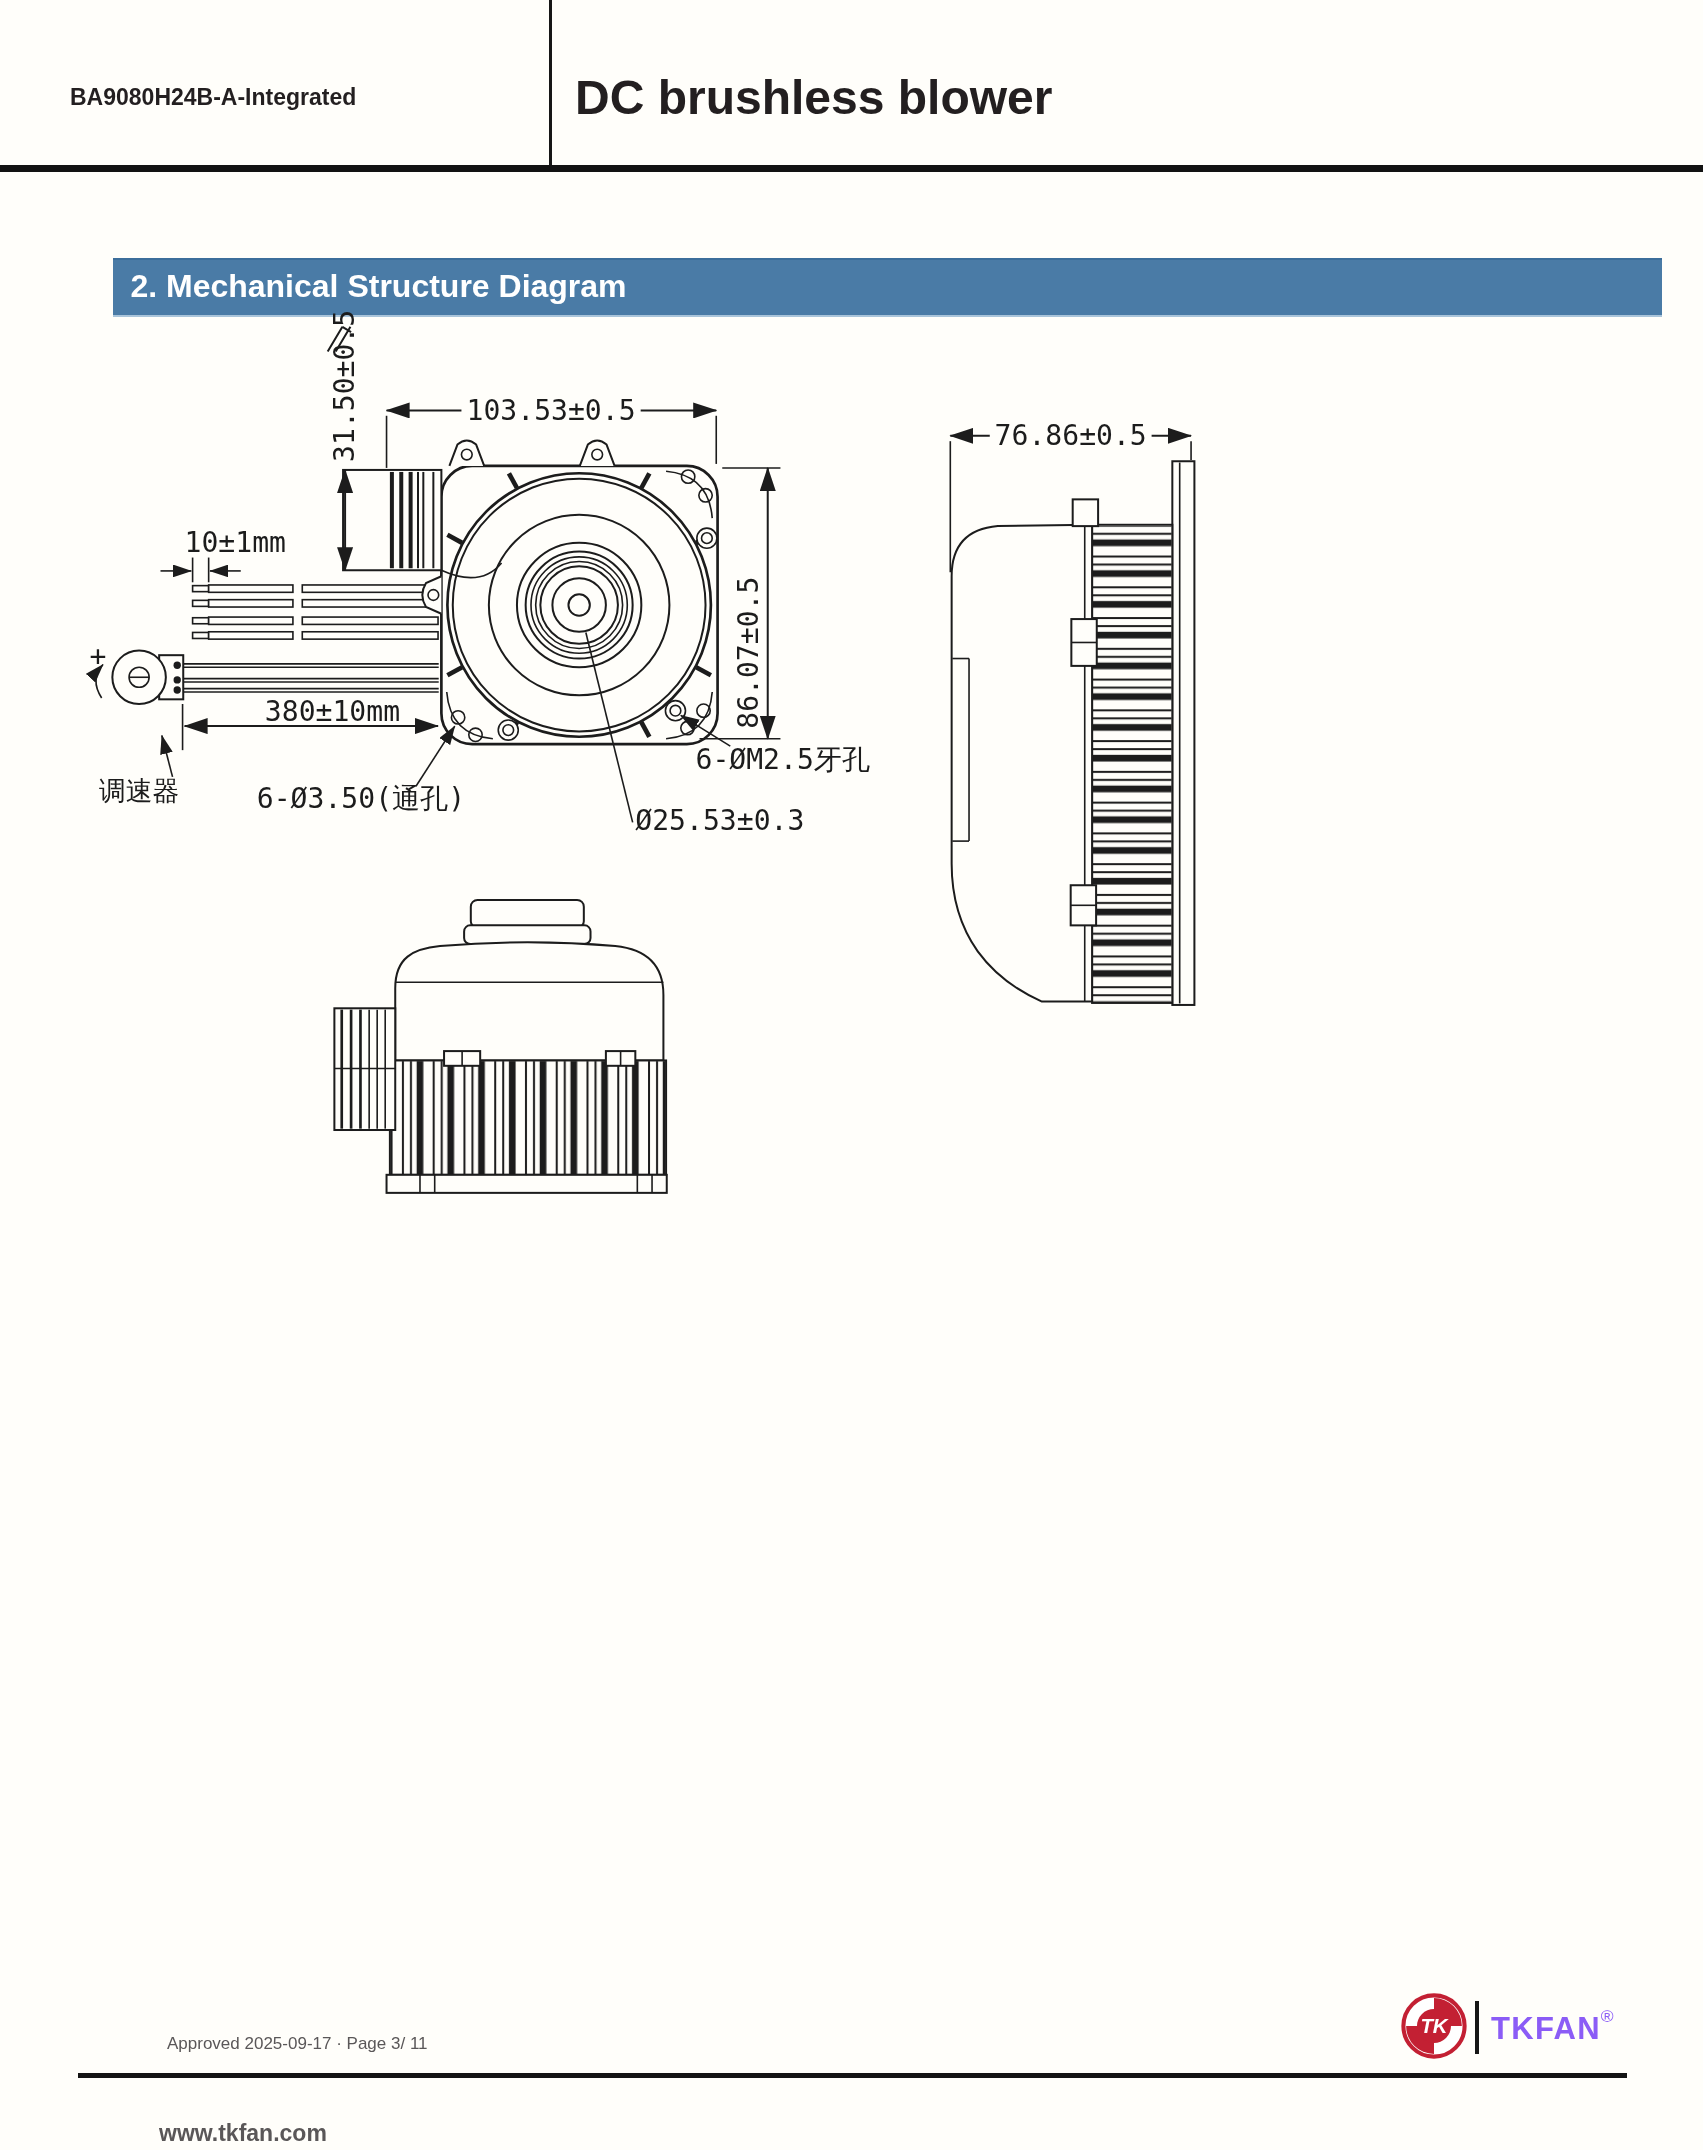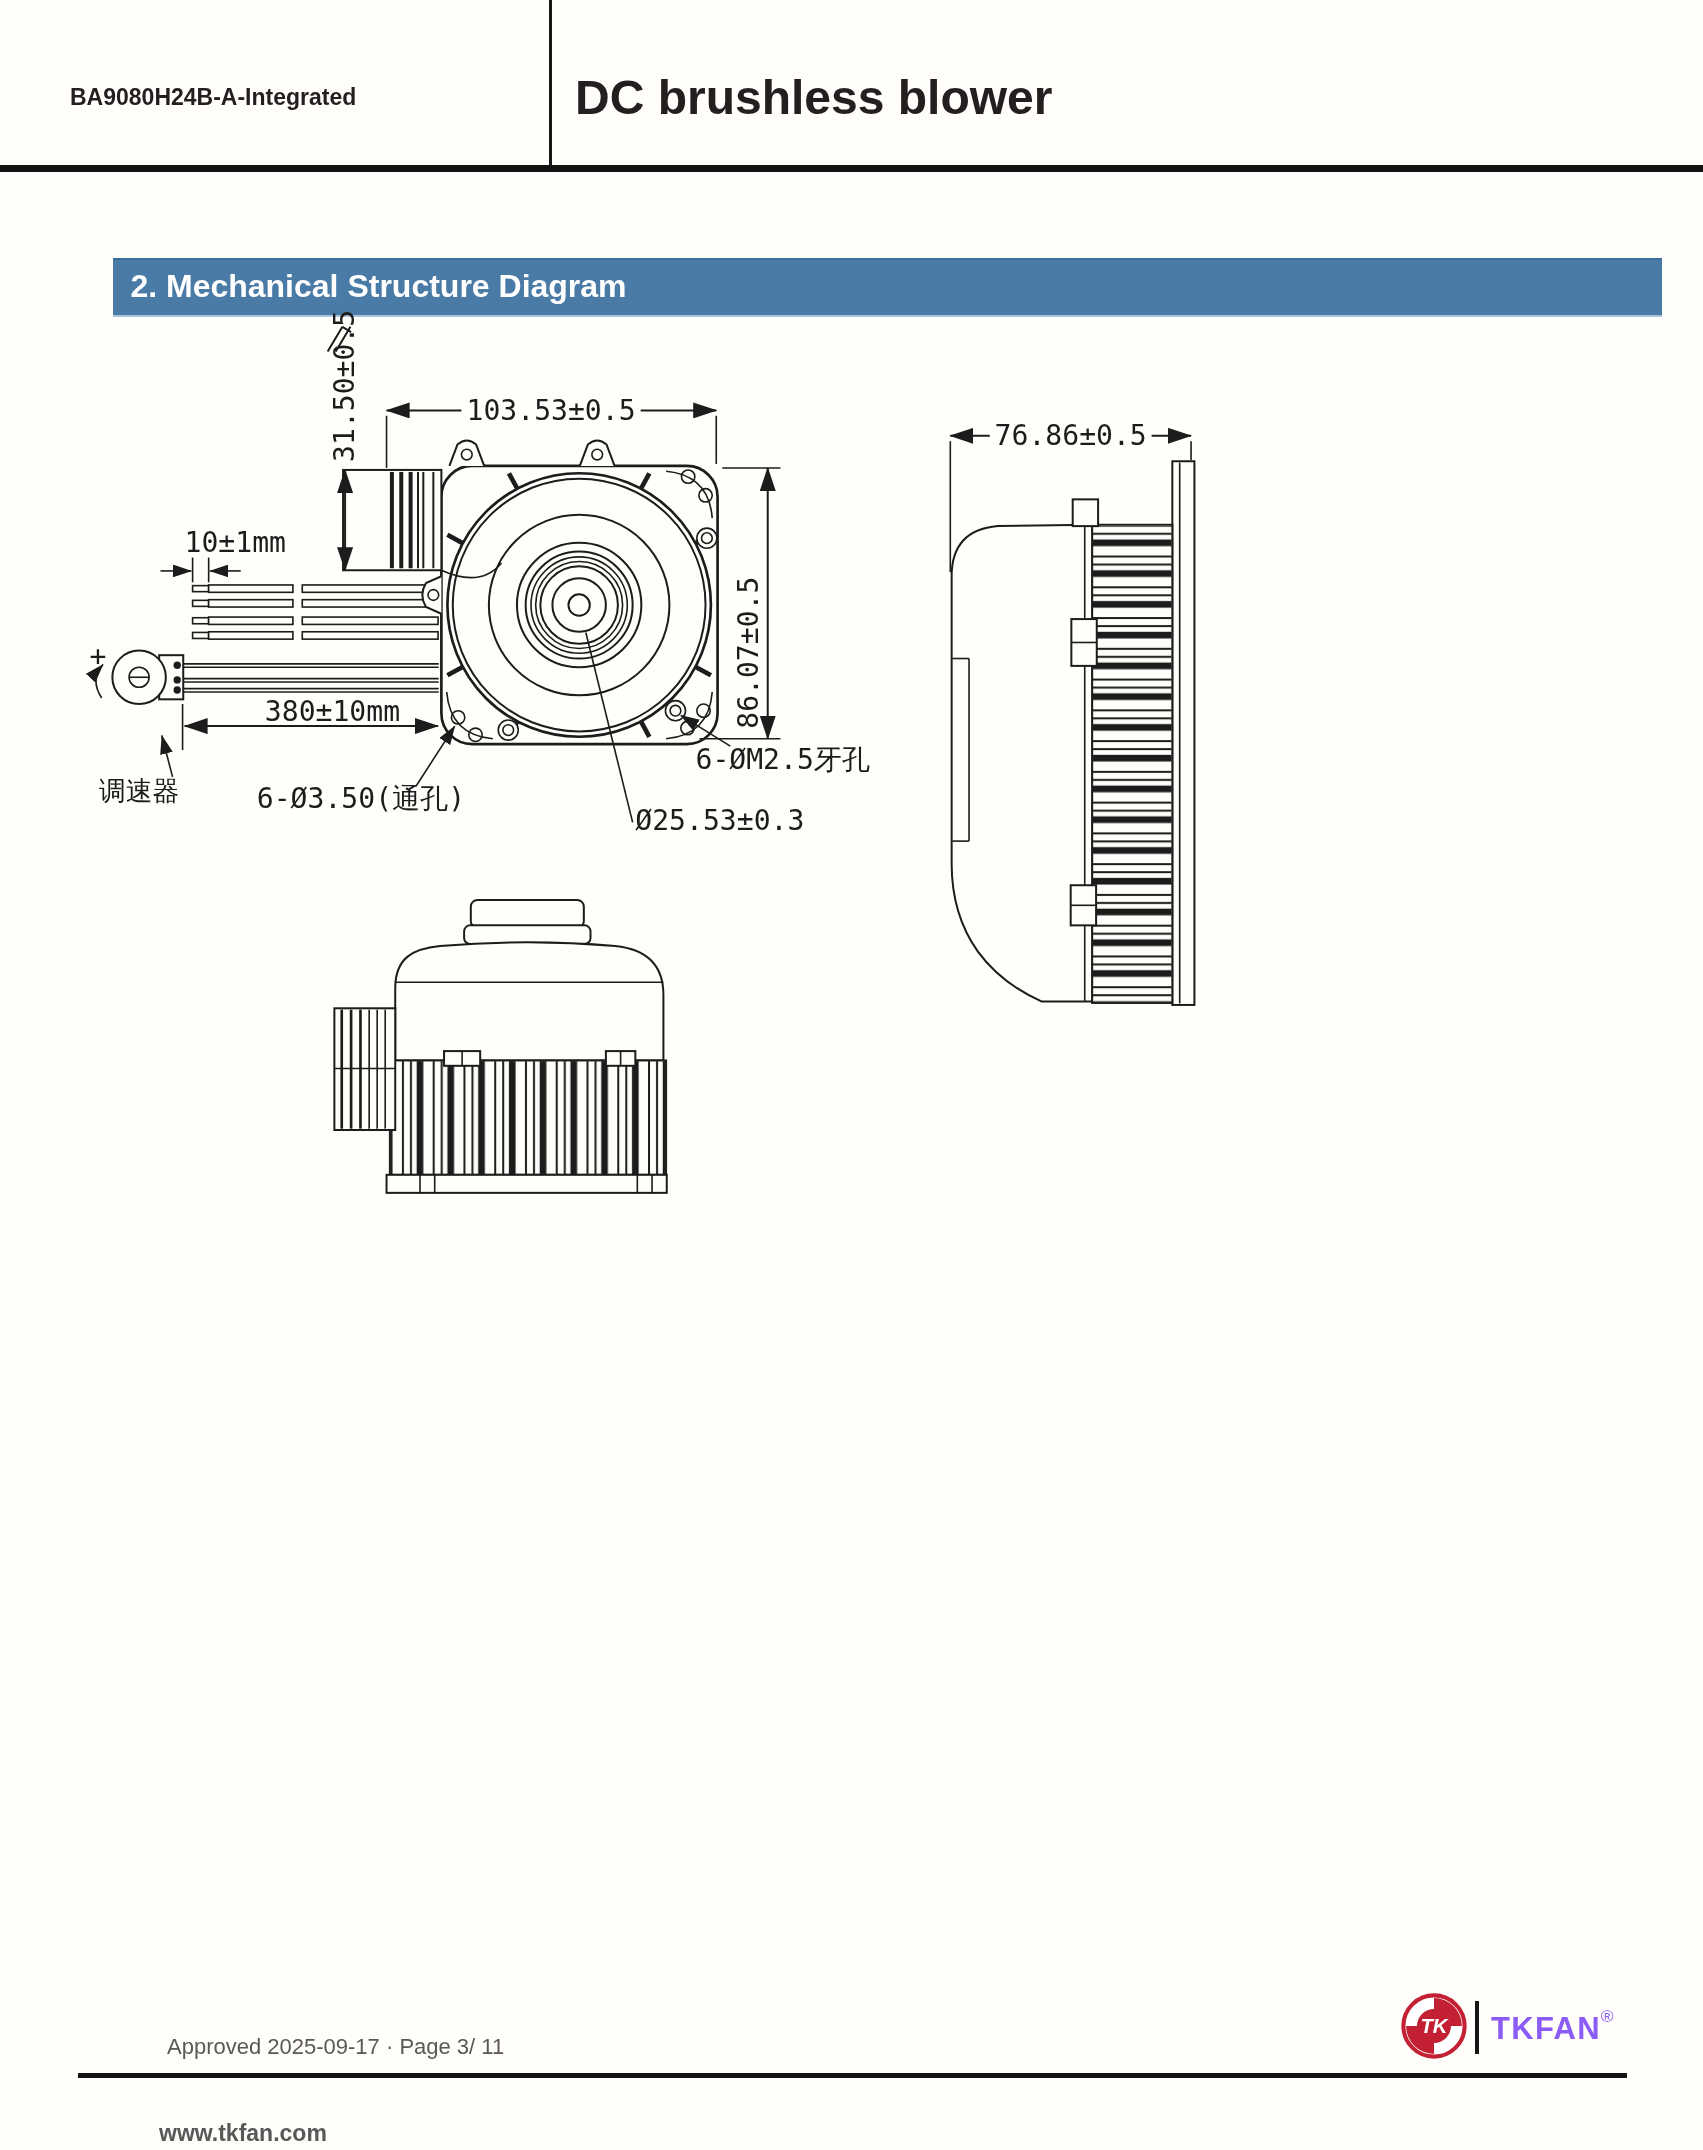--- a/index.html
+++ b/index.html
@@ -21,21 +21,21 @@
   .dim{font:42px "DejaVu Sans Mono",monospace;fill:#1c1c1c;}
   .dimcn{font:40px "DejaVu Sans Mono",monospace;fill:#1c1c1c;}
   .ln{stroke:#1c1c1c;stroke-width:3;fill:none;stroke-linecap:butt;}
   .fw{fill:#fffefa;}
   .w2{stroke-width:2.4;}
   .w4{stroke-width:4;}
   .w6{stroke-width:6;}
   .w7{stroke-width:7;}
   .fillk{fill:#1c1c1c;stroke:none;}
   
-  .approved{left:167px;top:2034px;font-size:22px;color:#5a5758;}
+  .approved{left:167px;top:2034px;font-size:17px;color:#5a5758;}
   .ftr-rule{left:78px;top:2073px;width:1549px;height:5.3px;background:#141414;}
   .address{left:78px;top:2093px;width:1549px;text-align:center;font-size:20px;color:#2f2d2e;}
   .address .blt{display:inline-block;margin:0 14.7px;font-size:17.4px;color:#141414;transform:translateY(-1.3px);}
   .website{left:159px;top:2120px;font-size:23px;color:#5a5758;font-weight:bold;}
   
   .logo-mark{left:1400px;top:1992px;width:68px;height:68px;}
   .logo-bar{left:1475px;top:2001px;width:4px;height:53px;background:#161616;}
   .logo-name{left:1491px;top:2006px;font-size:31px;font-weight:700;color:#8b5cf6;letter-spacing:1.3px;}
   .logo-reg{font-size:17.4px;font-weight:400;vertical-align:17.4px;letter-spacing:0;}
 </style>

